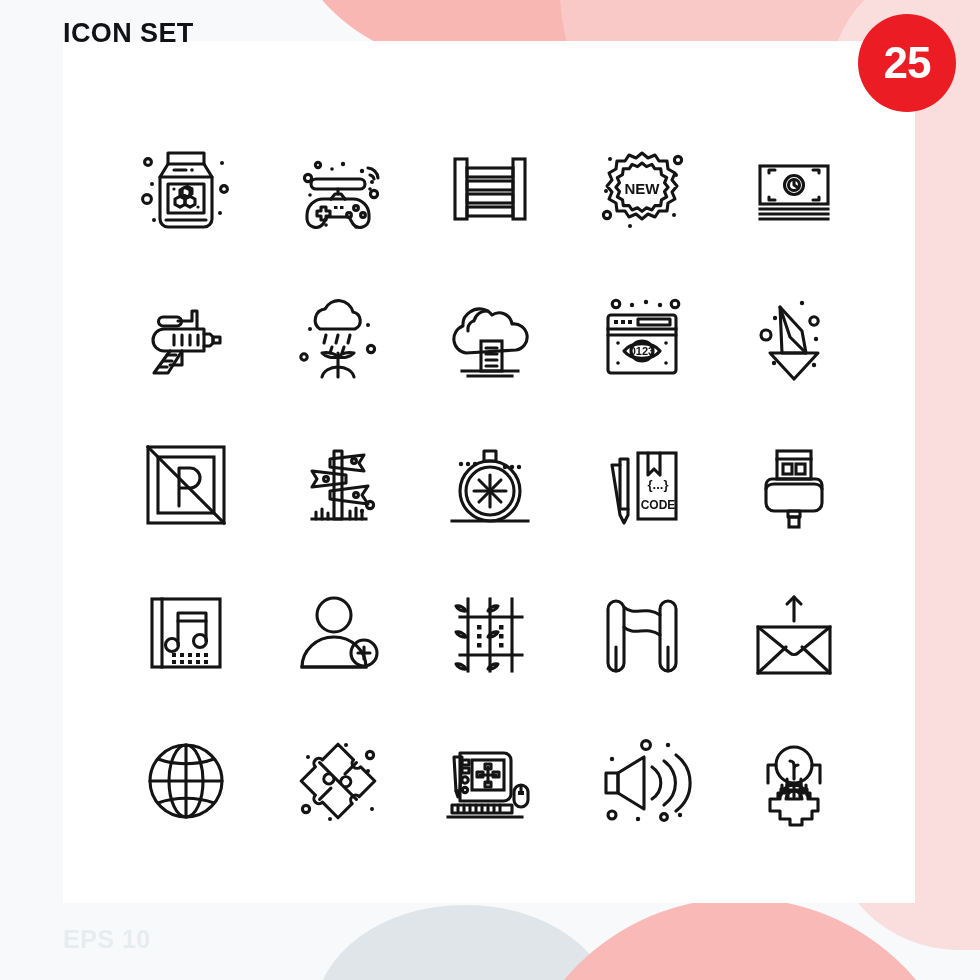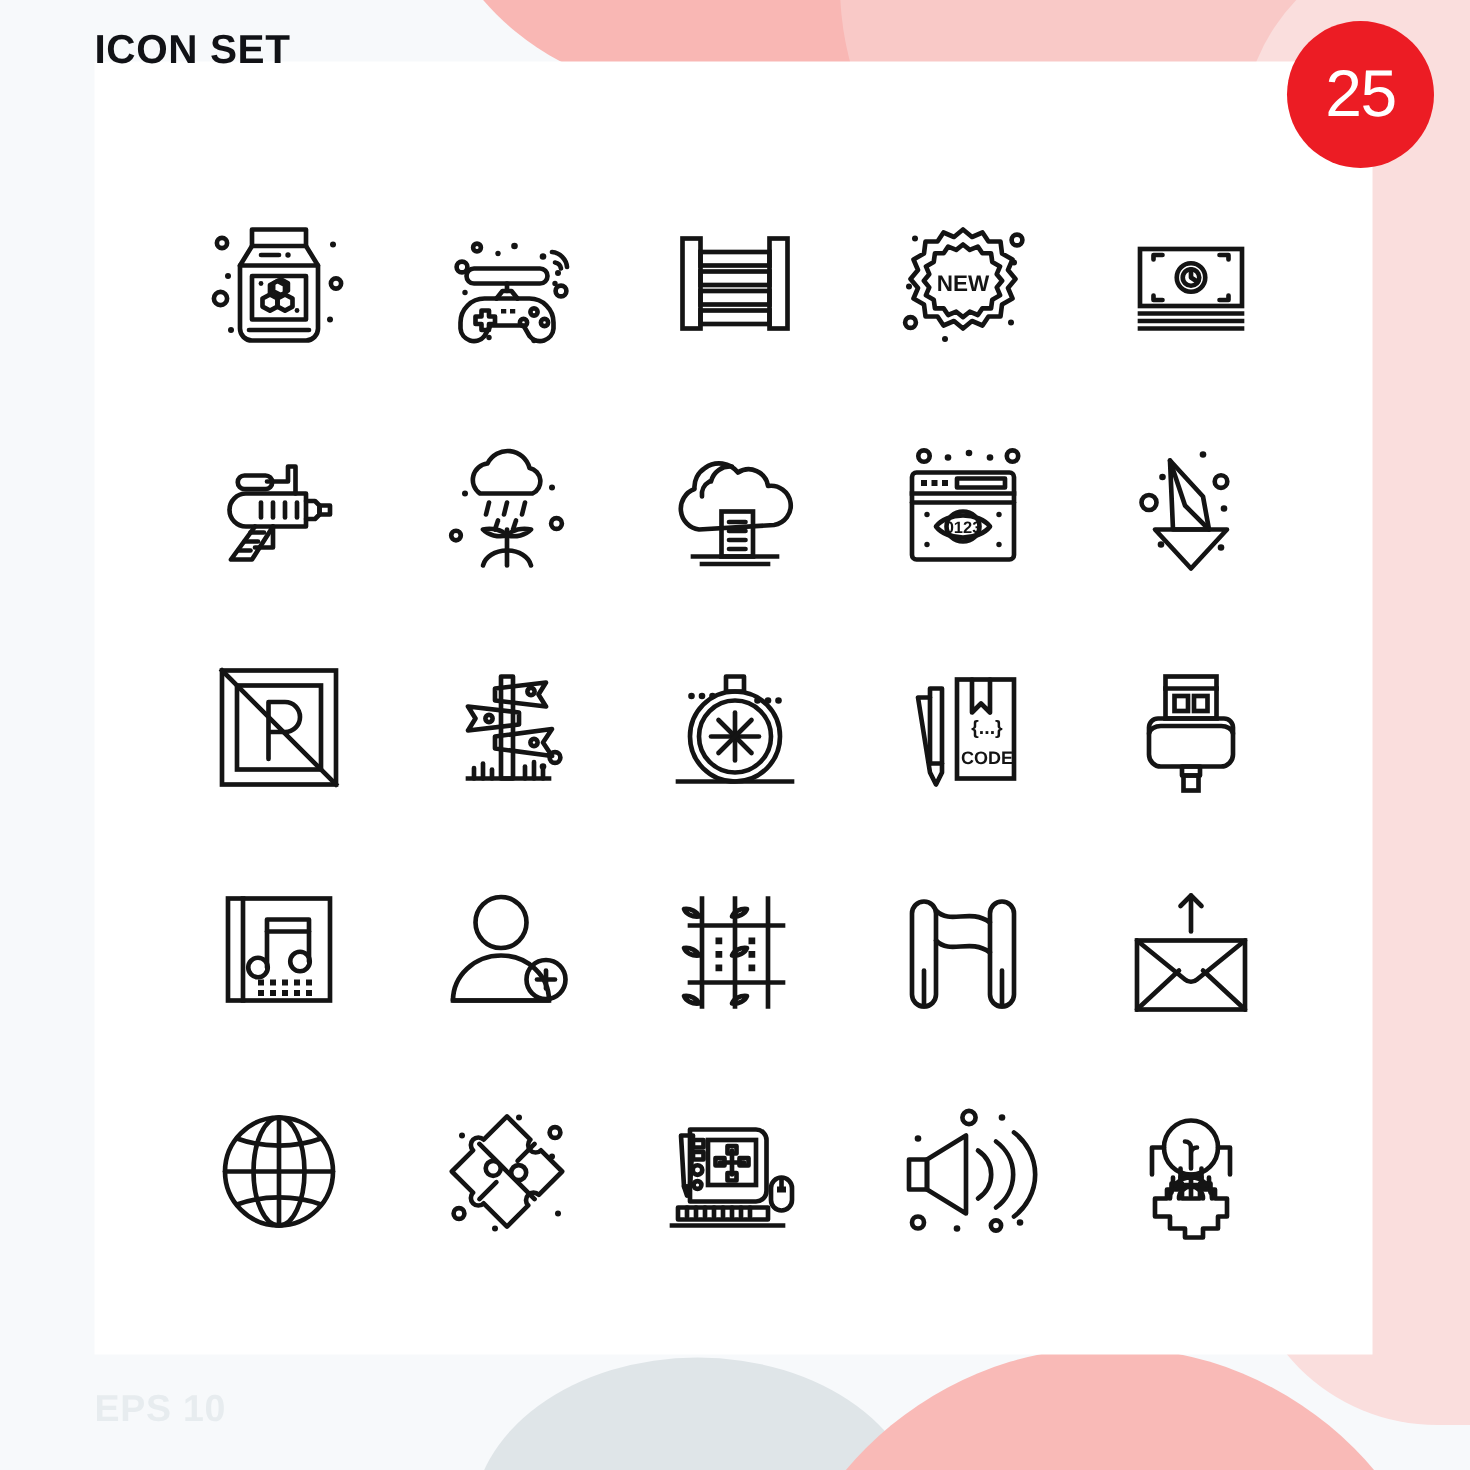--- a/index.html
+++ b/index.html
@@ -45,21 +45,21 @@
   .title{
     position:absolute;left:63px;top:20px;
     font-size:27px;font-weight:bold;color:#111216;
     letter-spacing:.4px;line-height:1;
   }
   .count-badge{
     position:absolute;left:858px;top:14px;
     width:98px;height:98px;border-radius:50%;
     background:#ec1c24;color:#fff;
     display:flex;align-items:center;justify-content:center;
-    font-size:44px;font-weight:normal;letter-spacing:-1px;
+    font-size:44px;font-weight:bold;letter-spacing:-1px;
   }
   .eps{
     position:absolute;left:63px;top:925px;
     font-size:25px;font-weight:bold;color:#e7ecef;letter-spacing:.5px;
   }
 
   
   .grid{
     position:absolute;left:110px;top:115px;
     width:760px;height:740px;

